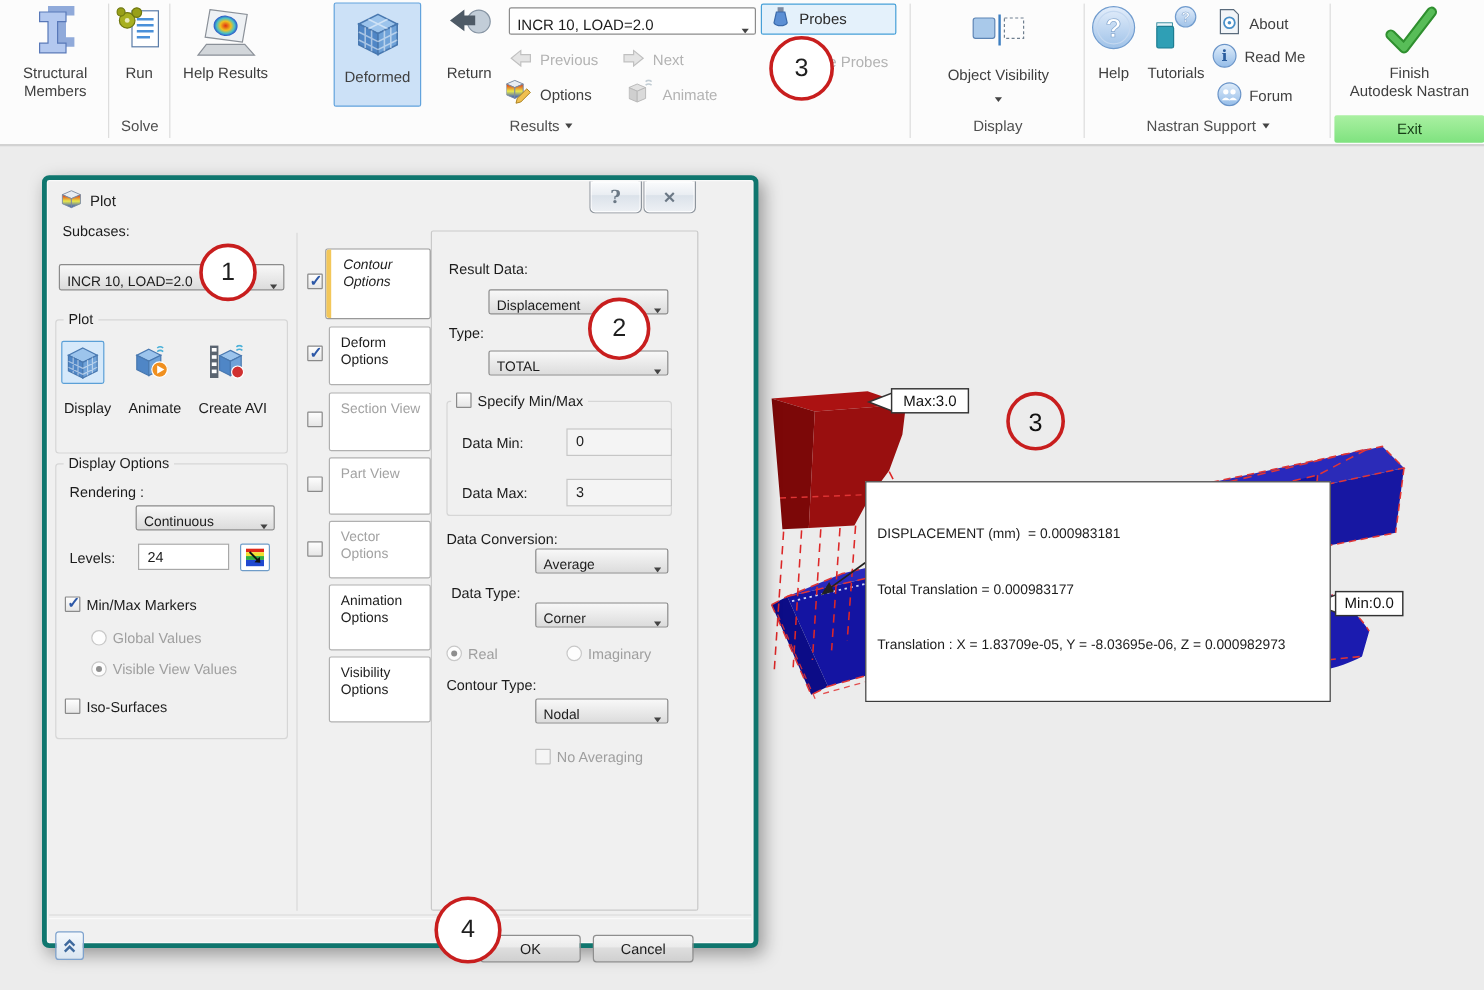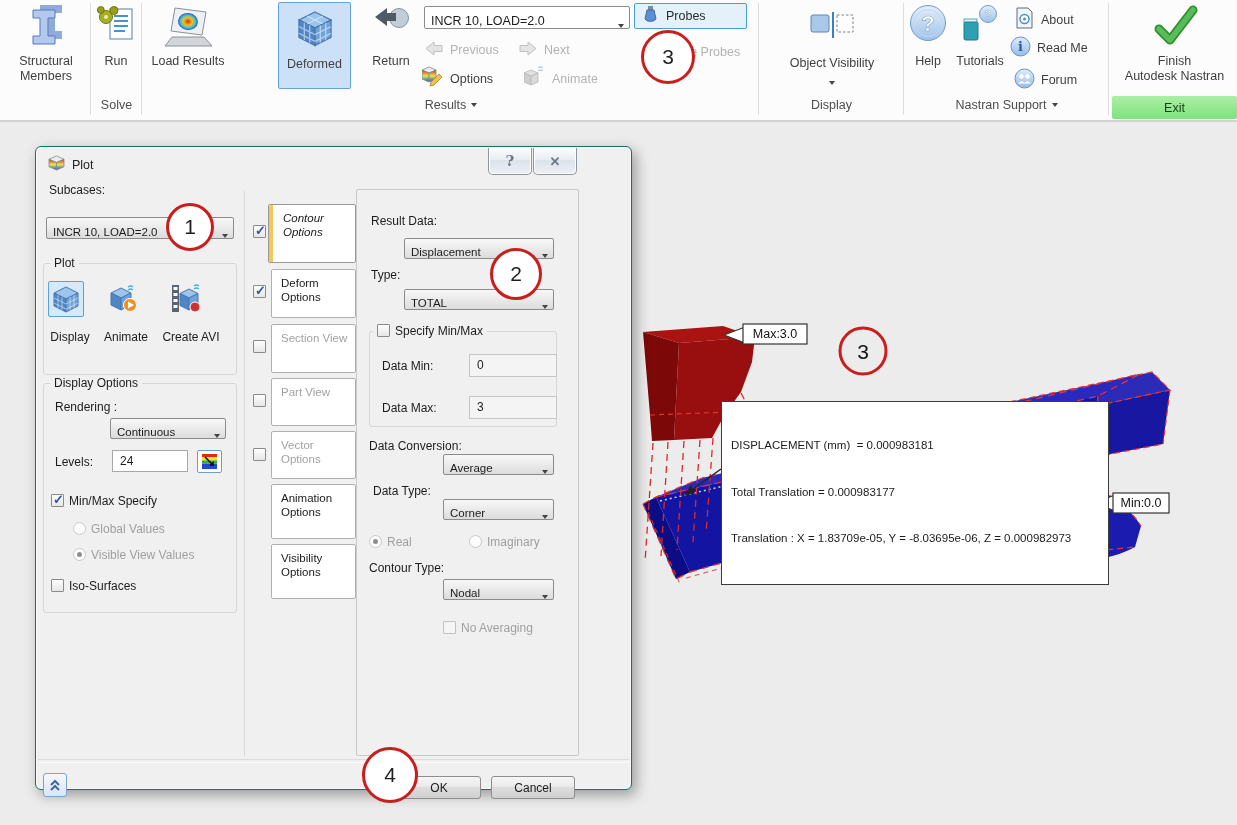--- a/index.html
+++ b/index.html
@@ -25,21 +25,21 @@
   .tinput{position:absolute;box-sizing:border-box;border:1px solid #a8a8a8;background:#fff;font:12px "Liberation Sans",sans-serif;padding:0 0 0 7px;color:#1c1c1c}
   .tinput.dis{background:#f4f4f4;border-color:#c6c6c6}
   .cb{position:absolute;width:13px;height:13px;box-sizing:border-box;border:1px solid #8a8a8a;border-radius:1px;background:linear-gradient(#fefefe,#e6e6e6)}
   .cb.checked::after{content:"\2713";position:absolute;left:1px;top:-3px;font-size:13px;font-weight:bold;color:#2d58a7}
   .cb.dis{border-color:#c2c2c2;background:#f5f5f5}
   .cbi{display:inline-block;width:13px;height:13px;box-sizing:border-box;border:1px solid #8a8a8a;border-radius:1px;background:linear-gradient(#fefefe,#e6e6e6);vertical-align:-2px;margin-right:5px}
   .radio{position:absolute;width:13px;height:13px;box-sizing:border-box;border:1px solid #ababab;border-radius:50%;background:#fdfdfd}
   .radio.sel::after{content:"";position:absolute;left:3px;top:3px;width:5px;height:5px;border-radius:50%;background:#8f8f8f}
   .radio.dis{border-color:#c8c8c8}
   
-  .dialog{position:absolute;left:35px;top:146px;width:597px;height:644px;background:#f0f0f0;border:1px solid #0f766e;border-radius:6px;box-shadow:4px 5px 14px rgba(0,0,0,.35),inset 0 0 0 1px rgba(255,255,255,.6);z-index:6;box-sizing:border-box}
+  .dialog{position:absolute;left:35px;top:146px;width:597px;height:644px;background:#f0f0f0;border:4px solid #0f766e;border-radius:6px;box-shadow:4px 5px 14px rgba(0,0,0,.35),inset 0 0 0 1px rgba(255,255,255,.6);z-index:6;box-sizing:border-box}
   .dlg-title{position:absolute;left:12px;top:8px;display:flex;align-items:center;gap:7px;font-size:12.5px;color:#222}
   .tbbtn{position:absolute;top:1px;width:44px;height:27px;box-sizing:border-box;border:1px solid #8e959d;border-top:none;border-radius:0 0 5px 5px;background:linear-gradient(#fbfcfd,#e9edf2 45%,#dbe2ea 46%,#eef1f5);display:flex;align-items:center;justify-content:center;color:#6b7885;font-weight:bold;box-shadow:inset 0 0 0 1px #fff}
   .qm{font-family:"DejaVu Serif",serif;font-size:15px}
   .xm{font-size:13px}
   .lbl{position:absolute;font-size:12px;white-space:nowrap;color:#1c1c1c}
   .lbl.dis{color:#9f9f9f}
   .gbox{position:absolute;border:1px solid #d6d6d6;border-radius:3px;box-sizing:border-box}
   .gbox-label{position:absolute;left:6px;top:-8px;background:#f0f0f0;padding:0 4px;font-size:12px;white-space:nowrap}
   .icon-btn{position:absolute;width:36px;height:36px;box-sizing:border-box;display:flex;align-items:center;justify-content:center;border:1px solid transparent;border-radius:2px}
   .icon-btn.sel{border:1px solid #5ba0d7;background:#d6e9fa}
@@ -196,21 +196,21 @@
                 <stop offset=".45" stop-color="#f0c020"></stop>
                 <stop offset=".75" stop-color="#48c0c8"></stop>
                 <stop offset="1" stop-color="#2850c8"></stop>
               </radialGradient>
             </defs>
           <polygon points="10,33 42,33 50,42 3,42" fill="#d2d6da" stroke="#8a9098"></polygon>
           <polygon points="13,4 44,8 40,31 9,27" fill="#eef1f4" stroke="#8a9098"></polygon>
           <ellipse cx="26" cy="17.5" rx="10" ry="8.5" fill="url(#lrg)" transform="rotate(6 26 17.5)"></ellipse>
         </svg>
       </div>
-      <div class="blabel">Load Results</div>
+      <div class="blabel">Help Results</div>
     </div>
 
 
     <div class="bigbtn hl" style="left:278px;width:73px">
       <div class="bicon">
         <svg width="40" height="42" viewBox="0 0 30 30">
           <polygon points="15,3 27,9 15,15 3,9" fill="#9cc4ec" stroke="#4878b0"></polygon>
           <polygon points="3,9 15,15 15,28 3,22" fill="#4f86c6" stroke="#4878b0"></polygon>
           <polygon points="27,9 15,15 15,28 27,22" fill="#6fa2d8" stroke="#4878b0"></polygon>
           <path d="M7,11 V24 M11,13 V26 M19,13 V26 M23,11 V24 M3,14 L15,20 M3,19 L15,25 M15,20 L27,14 M15,25 L27,19 M9,6 L21,12 M21,6 L9,12" stroke="#fff" stroke-opacity=".5" fill="none"></path>
@@ -511,21 +511,21 @@
         <svg width="15" height="15" viewBox="0 0 15 15">
           <rect x="0" y="0" width="15" height="3.2" fill="#e02818"></rect>
           <rect x="0" y="3.2" width="15" height="3.2" fill="#f0e030"></rect>
           <rect x="0" y="6.4" width="15" height="3.2" fill="#30b040"></rect>
           <rect x="0" y="9.6" width="15" height="5.4" fill="#2048d0"></rect>
           <path d="M3,3 L11,11" stroke="#111" stroke-width="1.6"></path>
           <polygon points="12,12 11.5,7 7,11.5" fill="#111"></polygon>
         </svg>
       </div>
       <div class="cb checked" style="left:7px;top:110px"></div>
-      <div class="lbl" style="left:25px;top:110px">Min/Max Specify</div>
+      <div class="lbl" style="left:25px;top:110px">Min/Max Markers</div>
       <div class="radio dis" style="left:29px;top:138px"></div>
       <div class="lbl dis" style="left:47px;top:138px">Global Values</div>
       <div class="radio dis sel" style="left:29px;top:164px"></div>
       <div class="lbl dis" style="left:47px;top:164px">Visible View Values</div>
       <div class="cb" style="left:7px;top:195px"></div>
       <div class="lbl" style="left:25px;top:195px">Iso-Surfaces</div>
     </div>
 
     <div class="vsep"></div>
     <div class="panel"></div>

